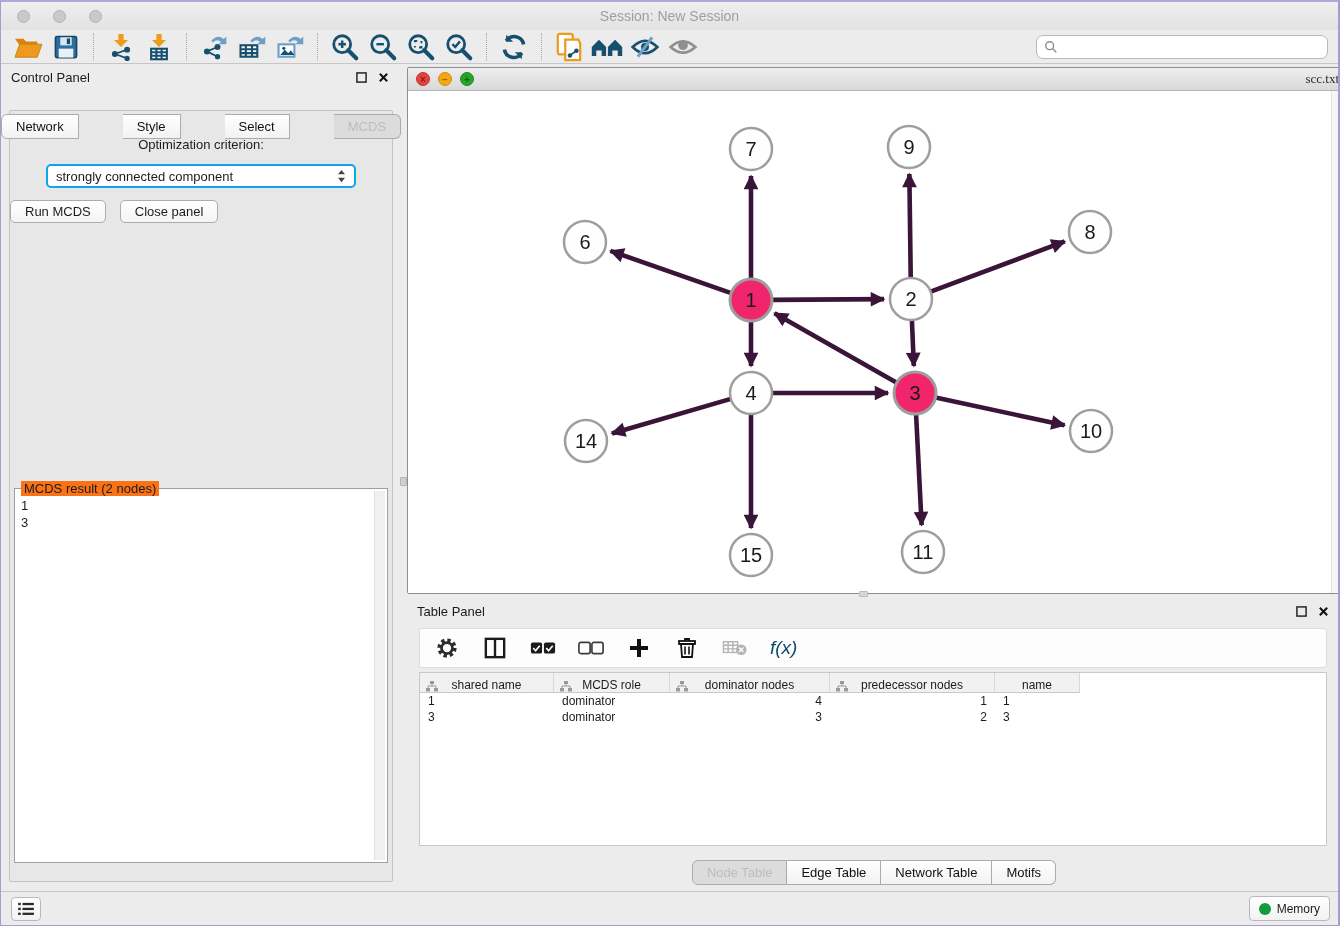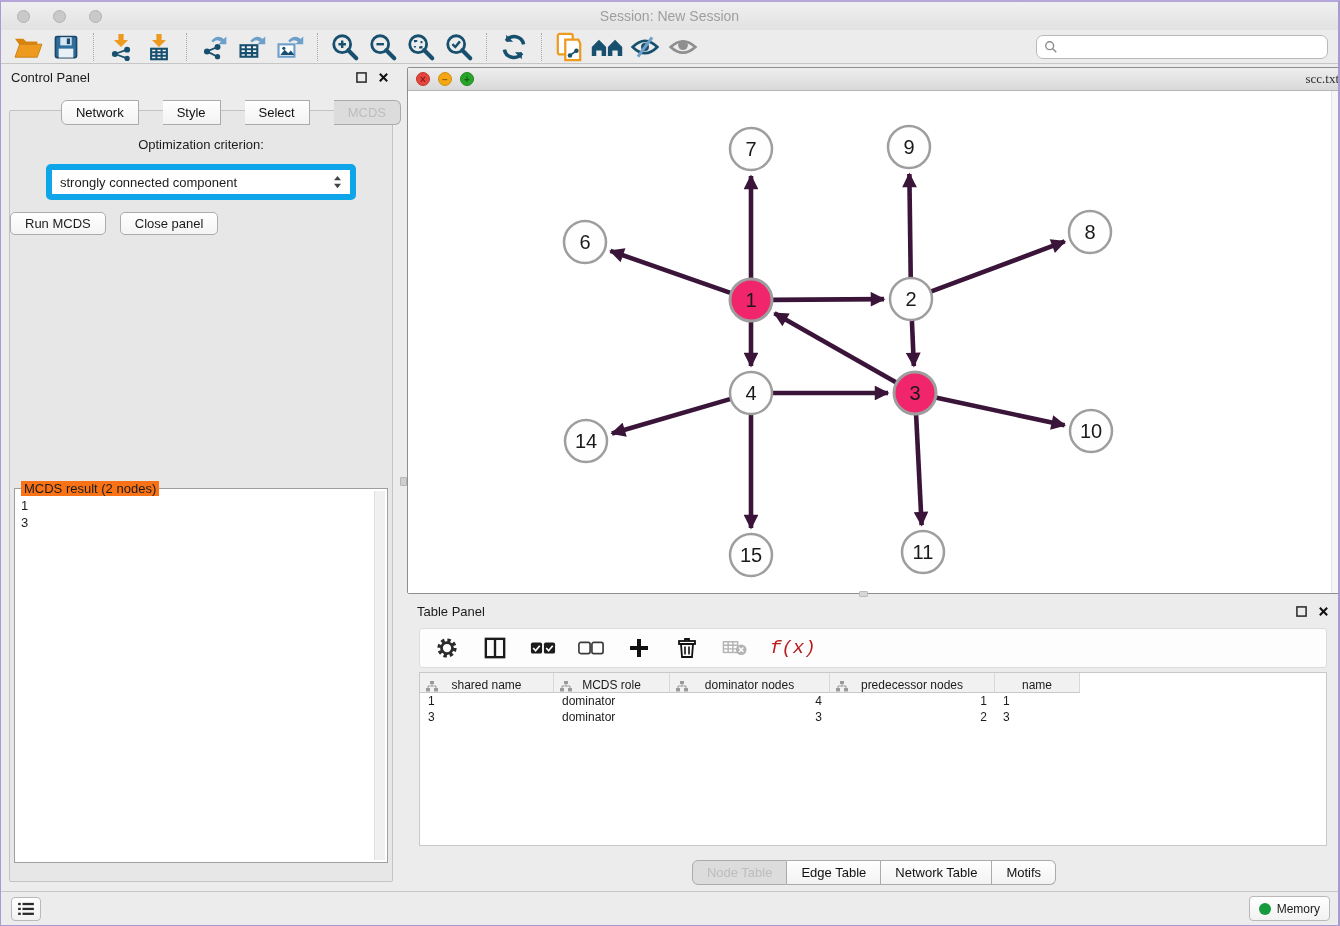--- a/index.html
+++ b/index.html
@@ -26,30 +26,30 @@
   .tb-icon { width:38px; height:32px; display:flex; align-items:center; justify-content:center; cursor:default; }
   .tb-sep { width:1px; height:28px; border-left:1px dotted #A9A9A9; margin:0 8px; }
   .search-wrap { position:absolute; right:10px; top:5px; width:292px; height:24px;
     background:#fff; border:1px solid #B9B9B9; border-radius:7px; display:flex; align-items:center; padding-left:7px; }
   .search-wrap input { border:none; outline:none; flex:1; font-size:13px; background:transparent; margin-left:5px; }
   
   .control-panel { position:absolute; left:0; top:62px; width:400px; height:830px; }
   .panel-header { height:26px; display:flex; align-items:center; padding:0 10px; font-size:13px; color:#1b1b1b; }
   .panel-header .spacer{flex:1}
   .mini-btn { width:16px; height:16px; display:flex; align-items:center; justify-content:center; margin-left:6px; }
-  .cp-tabs { display:flex; justify-content:flex-end; margin-top:10px; position:relative; z-index:2;gap:24px; }
+  .cp-tabs { display:flex; justify-content:space-between; margin-top:24px; position:relative; z-index:2; }
   .tab { font-size:13px; padding:4px 14px; background:linear-gradient(#FFFFFF,#F2F2F2);
     border:1px solid #ABABAB; border-left-width:0; color:#111; cursor:pointer; }
   .tab:first-child { border-left-width:1px; border-top-left-radius:6px; border-bottom-left-radius:6px; }
   .tab:last-child { border-top-right-radius:6px; border-bottom-right-radius:6px; }
   .tab.selected { background:#DCDCDC; color:#BDBDBD; }
   .cp-content { position:absolute; left:8px; right:8px; top:46px; bottom:12px;
     background:#E7E7E7; border:1px solid #C3C3C3; border-radius:2px; }
   .opt-label { text-align:center; margin-top:26px; font-size:13px; }
-  .select-box { margin:12px 36px 0 36px; height:36px; background:#fff; border:6px solid #0ea5e9;
+  .select-box { margin:12px 36px 0 36px; height:24px; background:#fff; border:2px solid #0ea5e9;
     border-radius:5px; display:flex; align-items:center; font-size:13px; padding:0 8px; cursor:pointer; }
   .select-box .sel-text { flex:1; }
   .btn-row { display:flex; justify-content:flex-start; gap:14px; margin-top:12px; }
   .push-btn { background:linear-gradient(#FFFFFF,#F4F4F4); border:1px solid #ACACAC; border-radius:5px;
     font-size:13px; padding:3px 14px; min-width:94px; text-align:center; cursor:pointer; }
   .mcds-fieldset { position:absolute; left:4px; right:4px; top:377px; height:375px;
     border:1px solid #9F9F9F; background:#fff; }
   .mcds-legend { position:absolute; top:-8px; left:6px; background:#f97316; padding:0 3px; font-size:13px; }
   .mcds-lines { position:absolute; inset:2px 13px 2px 2px; font-size:13px; line-height:17px; padding:6px 4px; overflow:hidden; }
   .mcds-scroll { position:absolute; top:2px; bottom:2px; right:2px; width:11px; background:#F0F0F0; border-left:1px solid #E0E0E0; }
@@ -67,21 +67,21 @@
   .tl-red{ background:#E5443B; border:1px solid #C23730; }
   .tl-yel{ background:#F2A713; border:1px solid #D18F0F; color:rgba(90,50,0,0.6);}
   .tl-grn{ background:#28A428; border:1px solid #1F8A1F; color:rgba(0,60,0,0.6);}
   .net-canvas { position:relative; width:100%; height:502px; background:#fff; }
   .net-vscroll { position:absolute; top:0; right:0; width:8px; height:100%; background:#F6F6F6; border-left:1px solid #E4E4E4; }
   
   .table-panel { position:absolute; left:406px; top:596px; width:934px; height:296px; background:#ECECEC; }
   .tp-toolbar { position:absolute; left:12px; right:14px; top:30px; height:40px; background:#FDFDFD;
     border:1px solid #DCDCDC; border-radius:3px; display:flex; align-items:center; padding-left:14px; gap:22px; }
   .tp-icon { display:flex; align-items:center; justify-content:center; width:26px; height:26px; cursor:pointer; }
-  .fx-label { font-family:Liberation Mono, monospace; font-style:italic; font-size:19px; color:#b91c1c; }
+  .fx-label { font-family:Liberation Sans, sans-serif; font-style:italic; font-size:19px; color:#0c4a6e; }
   .tp-table { position:absolute; left:12px; right:14px; top:74px; height:174px; background:#fff;
     border:1px solid #C9C9C9; overflow:hidden; }
   .tp-head { display:flex; height:20px; }
   .th { background:#F1F1F1; border-right:1px solid #D8D8D8; border-bottom:1px solid #C9C9C9;
     display:flex; align-items:flex-end; justify-content:center; gap:6px; font-size:12px; color:#1b1b1b; }
   .th .sort-ico { position:absolute; left:6px; }
   .th { position:relative; }
   .tp-row { display:flex; height:16px; font-size:12px; }
   .td { padding:1px 8px 0 8px; white-space:nowrap; overflow:hidden; }
   .td.right { text-align:right; }

